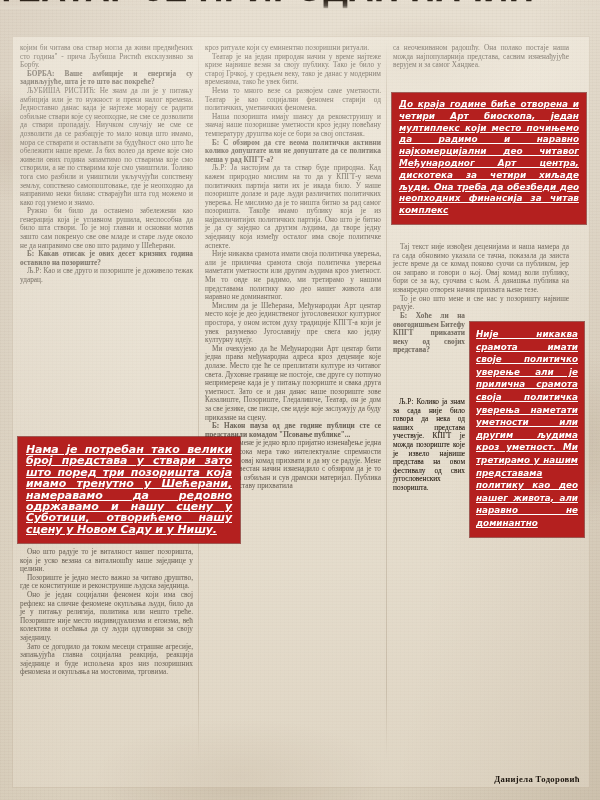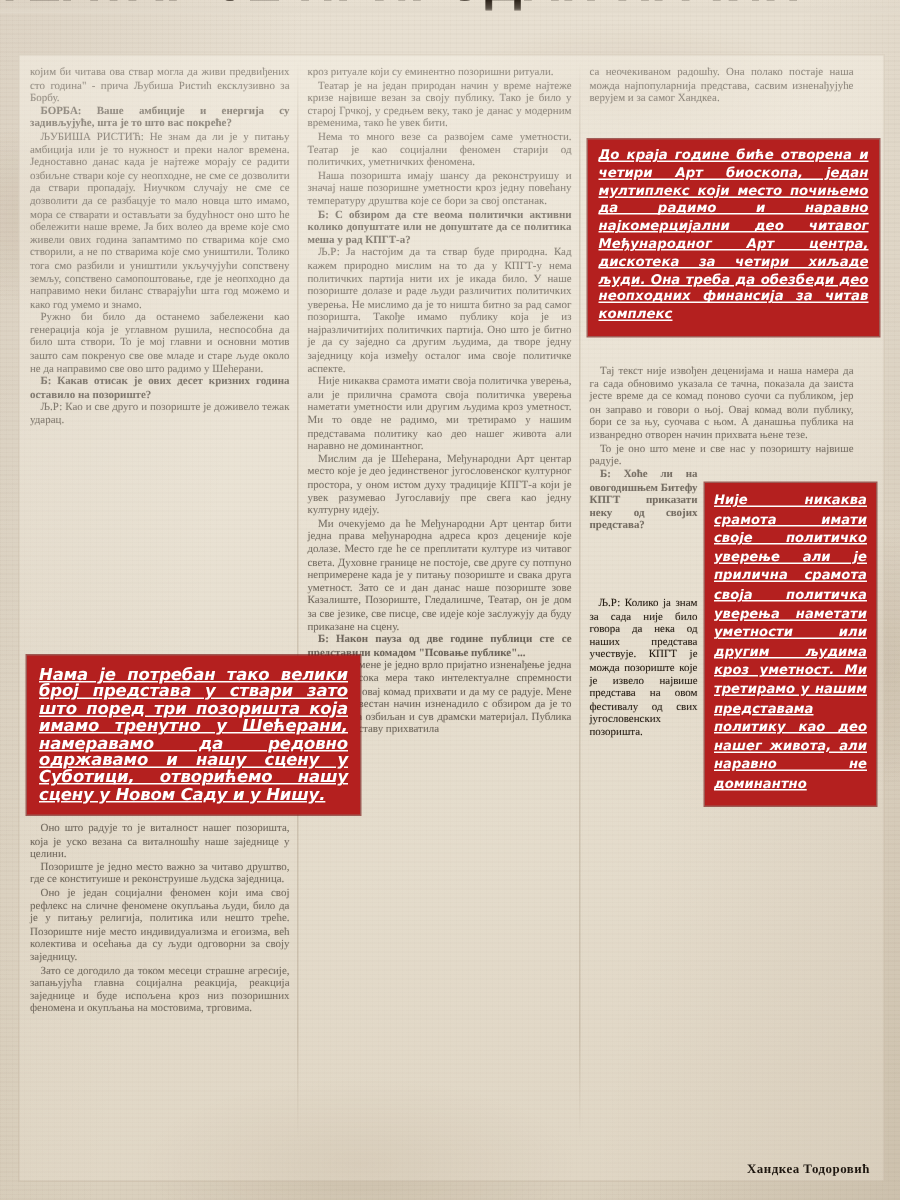--- a/index.html
+++ b/index.html
@@ -194,15 +194,15 @@
   <div class="col" id="col3c" style="left:393px;width:72px;top:312px;height:18px;">
     <p><b>Б: Хоће ли на овогодишњем Битефу КПГТ приказати неку од својих представа?</b></p>
   </div>
 
   <div id="col3-narrow" style="top:358px;margin-top:40px;">
     <p>Љ.Р: Колико ја знам за сада није било говора да нека од наших представа учествује. КПГТ је можда позориште које је извело највише представа на овом фестивалу од свих југословенских позоришта.</p>
   </div>
 
   <div class="pull" id="pull-right-bottom">Није никаква срамота имати своје политичко уверење али је прилична срамота своја политичка уверења наметати уметности или другим људима кроз уметност. Ми третирамо у нашим представама политику као део нашег живота, али наравно не доминантно</div>
 
-  <div class="byline">Хандкеа Тодоровић</div>
+  <div class="byline">Данијела Тодоровић</div>
 
 </div>
 
 </body></html>

